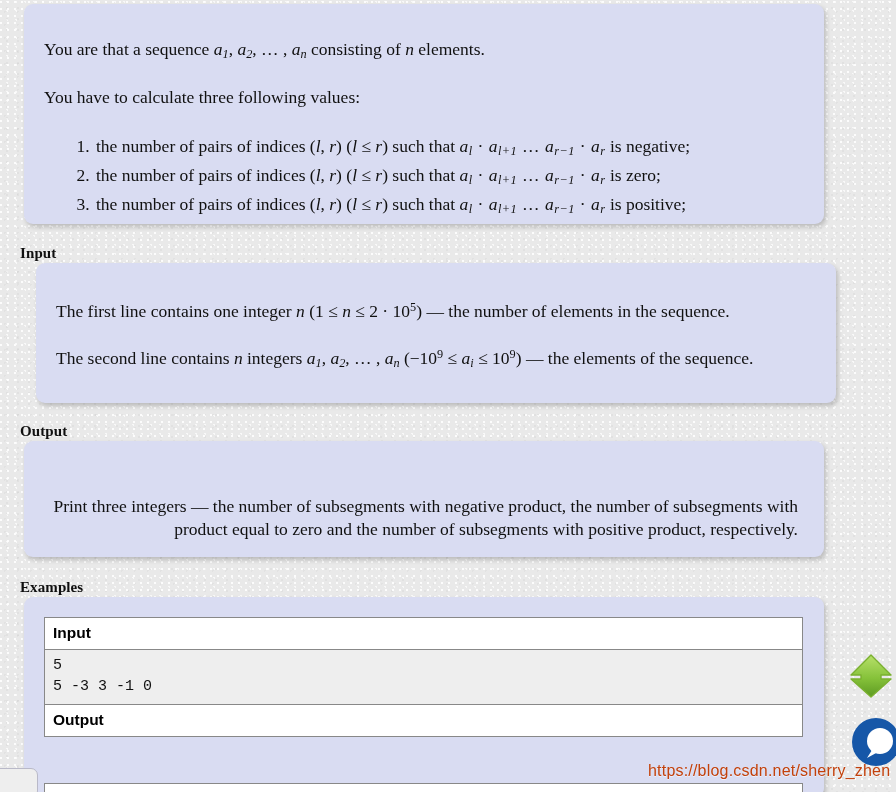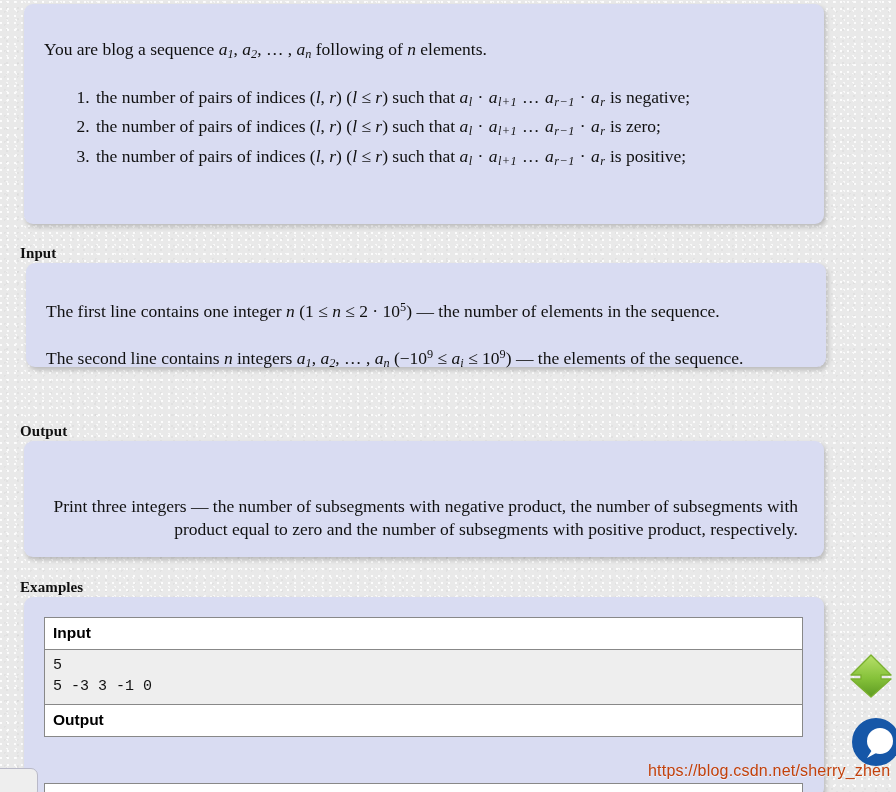--- a/index.html
+++ b/index.html
@@ -94,24 +94,24 @@
     list-style: decimal;
   }
   ol.claims li {
     margin: 0 0 0.32em 0;
     padding-left: 2px;
   }
 
   
   #input-title { top: 245px; }
   #input-panel {
-    left: 26px;
+    left: 36px;
     top: 263px;
     width: 800px;
-    height: 104px;
+    height: 140px;
   }
   #input-panel .inner { padding: 37px 20px 0 20px; }
   #input-panel .para { margin-bottom: 24px; }
 
   
   #output-title { top: 423px; }
   #output-panel {
     left: 24px;
     top: 441px;
     width: 800px;
@@ -225,22 +225,23 @@
   }
 </style>
 </head>
 <body>
 
 <div class="page">
 
   <div class="panel" id="statement-panel">
     <div class="inner">
 
-      <p class="ptext para"><span>You are blog a sequence </span><span class="mi"><span>a</span><sub>1</sub></span><span class="mn">, </span><span class="mi"><span>a</span><sub>2</sub></span><span class="mn">, … , </span><span class="mi"><span>a</span><sub>n</sub></span><span> following of </span><span class="mi">n</span><span> elements.</span></p>
-
+      <p class="ptext para"><span>You are that a sequence </span><span class="mi"><span>a</span><sub>1</sub></span><span class="mn">, </span><span class="mi"><span>a</span><sub>2</sub></span><span class="mn">, … , </span><span class="mi"><span>a</span><sub>n</sub></span><span> consisting of </span><span class="mi">n</span><span> elements.</span></p>
+
+      <p class="ptext para">You have to calculate three following values:</p>
 
       <ol class="claims ptext">
         <li><span>the number of pairs of indices (</span><span class="mi">l</span><span class="mn">, </span><span class="mi">r</span><span class="mn">) (</span><span class="mi">l</span><span class="mo"> ≤ </span><span class="mi">r</span><span>) such that </span><span class="mi sp">a<sub>l</sub> <span class="mn">·</span> a<sub>l+1</sub> <span class="mn">…</span> a<sub>r−1</sub> <span class="mn">·</span> a<sub>r</sub></span><span> is negative;</span></li>
 
         <li><span>the number of pairs of indices (</span><span class="mi">l</span><span class="mn">, </span><span class="mi">r</span><span class="mn">) (</span><span class="mi">l</span><span class="mo"> ≤ </span><span class="mi">r</span><span>) such that </span><span class="mi sp">a<sub>l</sub> <span class="mn">·</span> a<sub>l+1</sub> <span class="mn">…</span> a<sub>r−1</sub> <span class="mn">·</span> a<sub>r</sub></span><span> is zero;</span></li>
 
         <li><span>the number of pairs of indices (</span><span class="mi">l</span><span class="mn">, </span><span class="mi">r</span><span class="mn">) (</span><span class="mi">l</span><span class="mo"> ≤ </span><span class="mi">r</span><span>) such that </span><span class="mi sp">a<sub>l</sub> <span class="mn">·</span> a<sub>l+1</sub> <span class="mn">…</span> a<sub>r−1</sub> <span class="mn">·</span> a<sub>r</sub></span><span> is positive;</span></li>
       </ol>
 
     </div>

